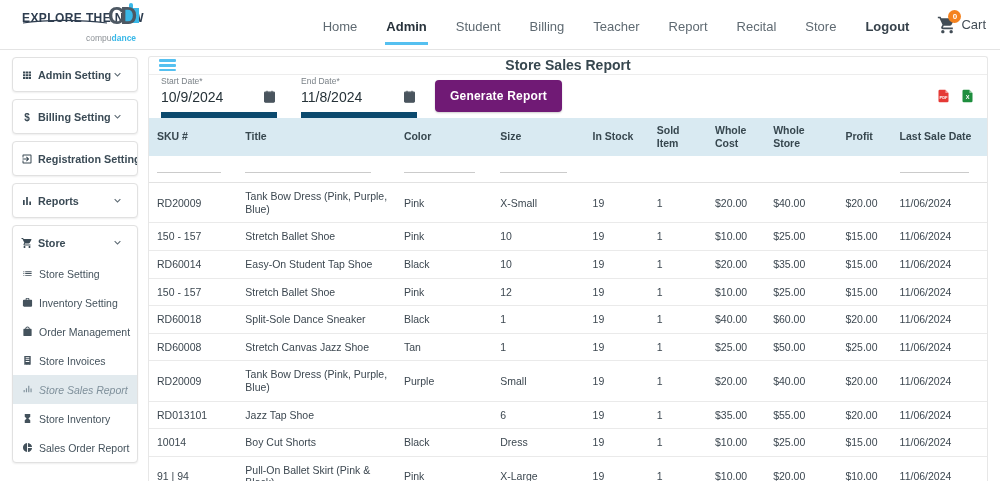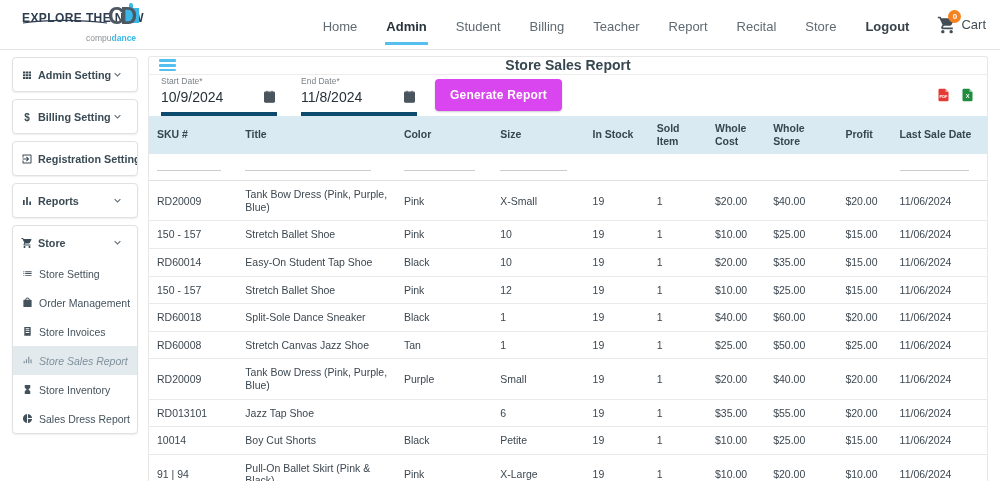--- a/index.html
+++ b/index.html
@@ -55,26 +55,26 @@
   .content { flex:1; margin:6px 12px 0 6px; border:1px solid #e7e7e7; border-bottom:none;
              border-radius:3px 3px 0 0; background:#fff; display:flex; flex-direction:column; overflow:hidden; }
   .toolbar { height:26px; position:relative; display:flex; align-items:center; padding:0 10px;
              border-bottom:1px solid #ededed; }
   .hamburger { width:17px; cursor:pointer; z-index:2; }
   .hamburger span { display:block; height:2.6px; background:#55c0f0; margin:2.2px 0; border-radius:1px; }
   .page-title { position:absolute; left:0; right:0; text-align:center; font-size:14px;
                 font-weight:700; color:#37474f; }
 
   .dates-row { height:44px; display:flex; align-items:center; padding:0 12px; }
-  .datefield { position:relative; width:116px; border-bottom:4px solid #0c4a6e; padding:1px 0 7px; margin-right:24px; }
+  .datefield { position:relative; width:116px; border-bottom:6px solid #0c4a6e; padding:1px 0 7px; margin-right:24px; }
   .datefield .lbl { font-size:8.5px; color:#7a8187; margin-bottom:3px; }
   .datefield .val { font-size:14px; color:#263238; }
   .datefield .cal { position:absolute; right:0; bottom:8px; color:#4a555e; cursor:pointer; }
   .datefield .cal svg { width:15px; height:15px; }
-  .gen-btn { margin-left:-6px; background:#d946ef; color:#fff; border:none; border-radius:4px;
+  .gen-btn { margin-left:-6px; background:#701a75; color:#fff; border:none; border-radius:4px;
              font-family:inherit; font-size:12px; font-weight:600; letter-spacing:.2px;
              padding:9px 15px; cursor:pointer; box-shadow:0 1px 2px rgba(0,0,0,.2); }
   .exports { margin-left:auto; display:flex; align-items:center; gap:9px; }
   .exports .icn { cursor:pointer; }
   .exports .icn svg { width:15px; height:18px; }
 
   
   table { width:100%; border-collapse:collapse; table-layout:fixed; font-size:10.5px; }
   thead th { background:#d9eaf2; color:#37474f; font-weight:700; text-align:left;
              padding:6px 4px 6px 8px; line-height:1.25; vertical-align:middle; height:36px; }
@@ -207,20 +207,28 @@
           <span class="icn">
             <svg viewBox="0 0 24 24">
               <path d="M3 13h2v-2H3v2zm0 4h2v-2H3v2zm0-8h2V7H3v2zm4 4h14v-2H7v2zm0 4h14v-2H7v2zM7 7v2h14V7H7z"></path>
             </svg>
           </span>
           <span>Store Setting</span>
         </div>
         <div class="sb-sub">
           <span class="icn">
             <svg viewBox="0 0 24 24">
+              <path d="M20 6h-4V4c0-1.11-.89-2-2-2h-4c-1.11 0-2 .89-2 2v2H4c-1.11 0-1.99.89-1.99 2L2 19c0 1.11.89 2 2 2h16c1.11 0 2-.89 2-2V8c0-1.11-.89-2-2-2zm-6 0h-4V4h4v2z"></path>
+            </svg>
+          </span>
+          <span>Inventory Setting</span>
+        </div>
+        <div class="sb-sub">
+          <span class="icn">
+            <svg viewBox="0 0 24 24">
               <path d="M19 6h-2c0-2.76-2.24-5-5-5S7 3.24 7 6H5c-1.1 0-2 .9-2 2v12c0 1.1.9 2 2 2h14c1.1 0 2-.9 2-2V8c0-1.1-.9-2-2-2zm-7-3c1.66 0 3 1.34 3 3H9c0-1.66 1.34-3 3-3z"></path>
             </svg>
           </span>
           <span>Order Management</span>
         </div>
         <div class="sb-sub">
           <span class="icn">
             <svg viewBox="0 0 24 24">
               <path d="M19 2H5v20l2-1.5L9 22l2-1.5 2 1.5 2-1.5 2 1.5 2-1.5V2zm-3 13H8v-2h8v2zm0-4H8V9h8v2zm0-4H8V5h8v2z"></path>
             </svg>
@@ -242,21 +250,21 @@
             </svg>
           </span>
           <span>Store Inventory</span>
         </div>
         <div class="sb-sub">
           <span class="icn">
             <svg viewBox="0 0 24 24">
               <path d="M11 2v20c-5.07-.5-9-4.79-9-10s3.93-9.5 9-10zm2.03 0v8.99H22c-.47-4.74-4.24-8.52-8.97-8.99zm0 11.01V22c4.74-.47 8.5-4.25 8.97-8.99h-8.97z"></path>
             </svg>
           </span>
-          <span>Sales Dress Report</span>
+          <span>Sales Order Report</span>
         </div>
       </div>
     </aside>
 
   <main class="content">
 
     <div class="toolbar">
       <div class="hamburger">
         <span></span>
           <span></span>
@@ -440,21 +448,21 @@
             <td>1</td>
             <td>$35.00</td>
             <td>$55.00</td>
             <td>$20.00</td>
             <td>11/06/2024</td>
           </tr>
           <tr>
             <td>10014</td>
             <td>Boy Cut Shorts</td>
             <td>Black</td>
-            <td>Petite</td>
+            <td>Dress</td>
             <td>19</td>
             <td>1</td>
             <td>$10.00</td>
             <td>$25.00</td>
             <td>$15.00</td>
             <td>11/06/2024</td>
           </tr>
           <tr>
             <td>91 | 94</td>
             <td>Pull-On Ballet Skirt (Pink &amp; Black)</td>

